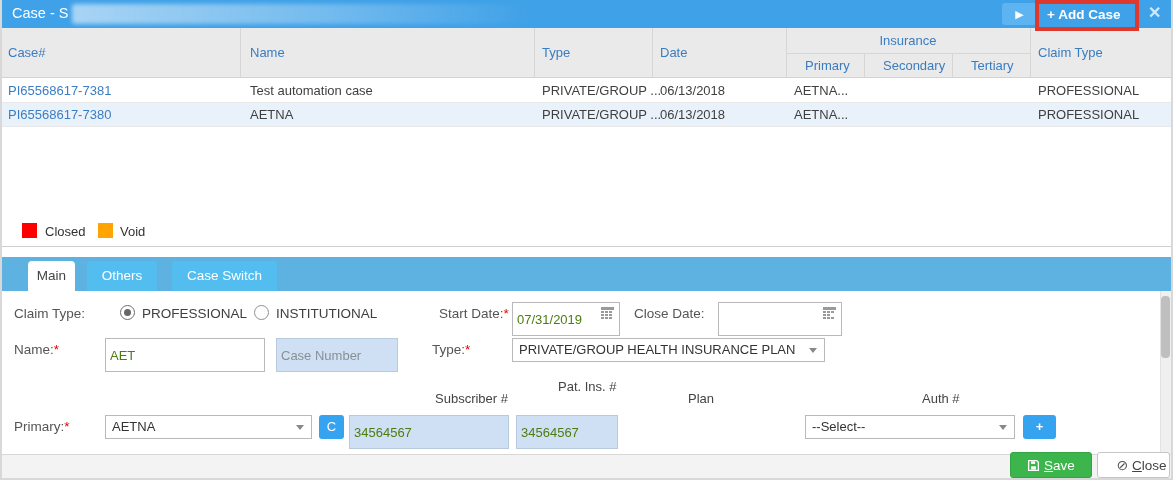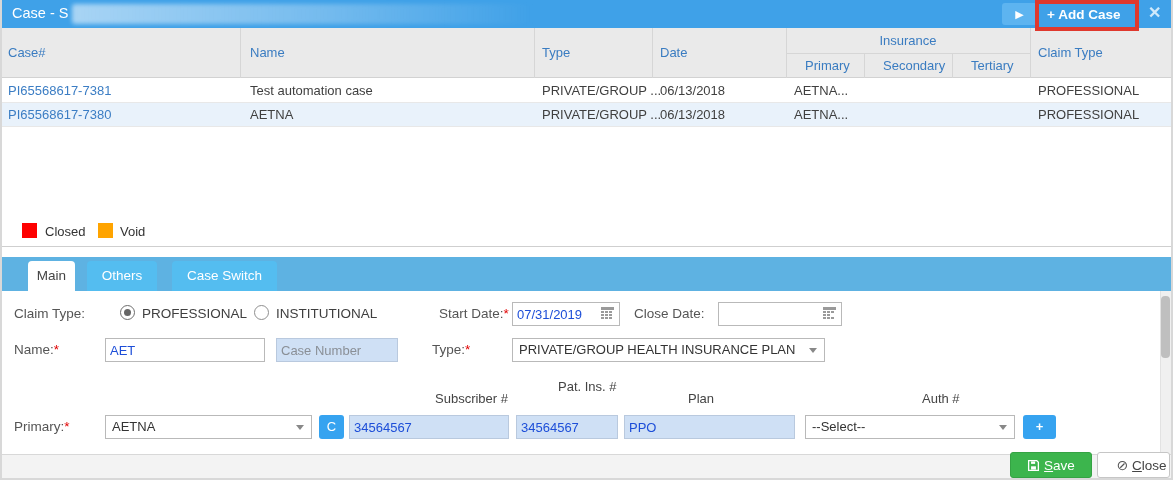--- a/index.html
+++ b/index.html
@@ -52,22 +52,22 @@
   .tabstrip { left:0; top:257px; width:100%; height:34px; background:#5eb2e2; }
   .tab { position:absolute; top:4px; height:30px; line-height:30px; text-align:center; font-size:13.5px;
     border-radius:4px 4px 0 0; cursor:pointer; }
   .tab.active { background:#fff; color:#444; }
   .tab.inactive { background:#54bdf0; color:#fff; }
 
   
   .formarea { left:0; top:291px; width:100%; height:163px; background:#fff;padding-left:24px; }
   .lbl { position:absolute; font-size:13.5px; color:#555; white-space:nowrap; }
   .req { color:#e20000; }
-  .txtinput { position:absolute; height:24px; border:1px solid #b9b9b9; background:#fff; font-size:13px;
-    color:#1d4ed8; padding:0 4px; font-family:"Liberation Sans", sans-serif; }
+  .txtinput { position:absolute; height:34px; border:1px solid #b9b9b9; background:#fff; font-size:13px;
+    color:#4d7c0f; padding:0 4px; font-family:"Liberation Sans", sans-serif; }
   .txtinput.hl { background:#cfe0f5; border:1px solid #b9c9de; }
   .txtinput::placeholder { color:#8a8f96; }
   .selectbox { position:absolute; height:24px; border:1px solid #b9b9b9; background:#fff; font-size:13px;
     color:#333; line-height:22px; padding:0 18px 0 6px; cursor:pointer; white-space:nowrap; overflow:hidden; }
   .sel-arrow { position:absolute; right:7px; top:9px; width:0; height:0;
     border-left:4px solid transparent; border-right:4px solid transparent; border-top:5px solid #888; }
   .radio { position:absolute; width:15px; height:15px; border:1px solid #8f8f8f; border-radius:50%; background:#fff; cursor:pointer; }
   .radio.checked { border:1px solid #6d6d6d; }
   .radio.checked::after { content:""; position:absolute; left:3px; top:3px; width:7px; height:7px; border-radius:50%; background:#666; }
   .cal-btn { position:absolute; top:4px; cursor:pointer; }
@@ -219,21 +219,20 @@
     <span class="collbl" style="left:920px; top:100px">Auth #</span>
 
     <span class="lbl" style="left:12px; top:128px"><span>Primary:</span><span class="req">*</span></span>
     <div class="selectbox" style="left:103px; top:124px; width:207px">
       <span>AETNA</span>
       <span class="sel-arrow"></span>
     </div>
     <div class="mini-btn" style="left:317px; top:124px; width:25px">C</div>
     <input class="txtinput hl" style="left: 347px; top: 124px; width: 160px;" value="34564567">
     <input class="txtinput hl" style="left: 514px; top: 124px; width: 102px;" value="34564567">
-    <input class="txtinput hl" style="left: 622px; top: 124px; width: 171px;" value="PPO">
     <div class="selectbox" style="left:803px; top:124px; width:210px">
       <span>--Select--</span>
       <span class="sel-arrow"></span>
     </div>
     <div class="mini-btn" style="left:1021px; top:124px; width:33px; font-weight:bold">+</div>
   </div>
 
   <div class="abs scroll-track"></div>
   <div class="abs scroll-thumb"></div>
 

